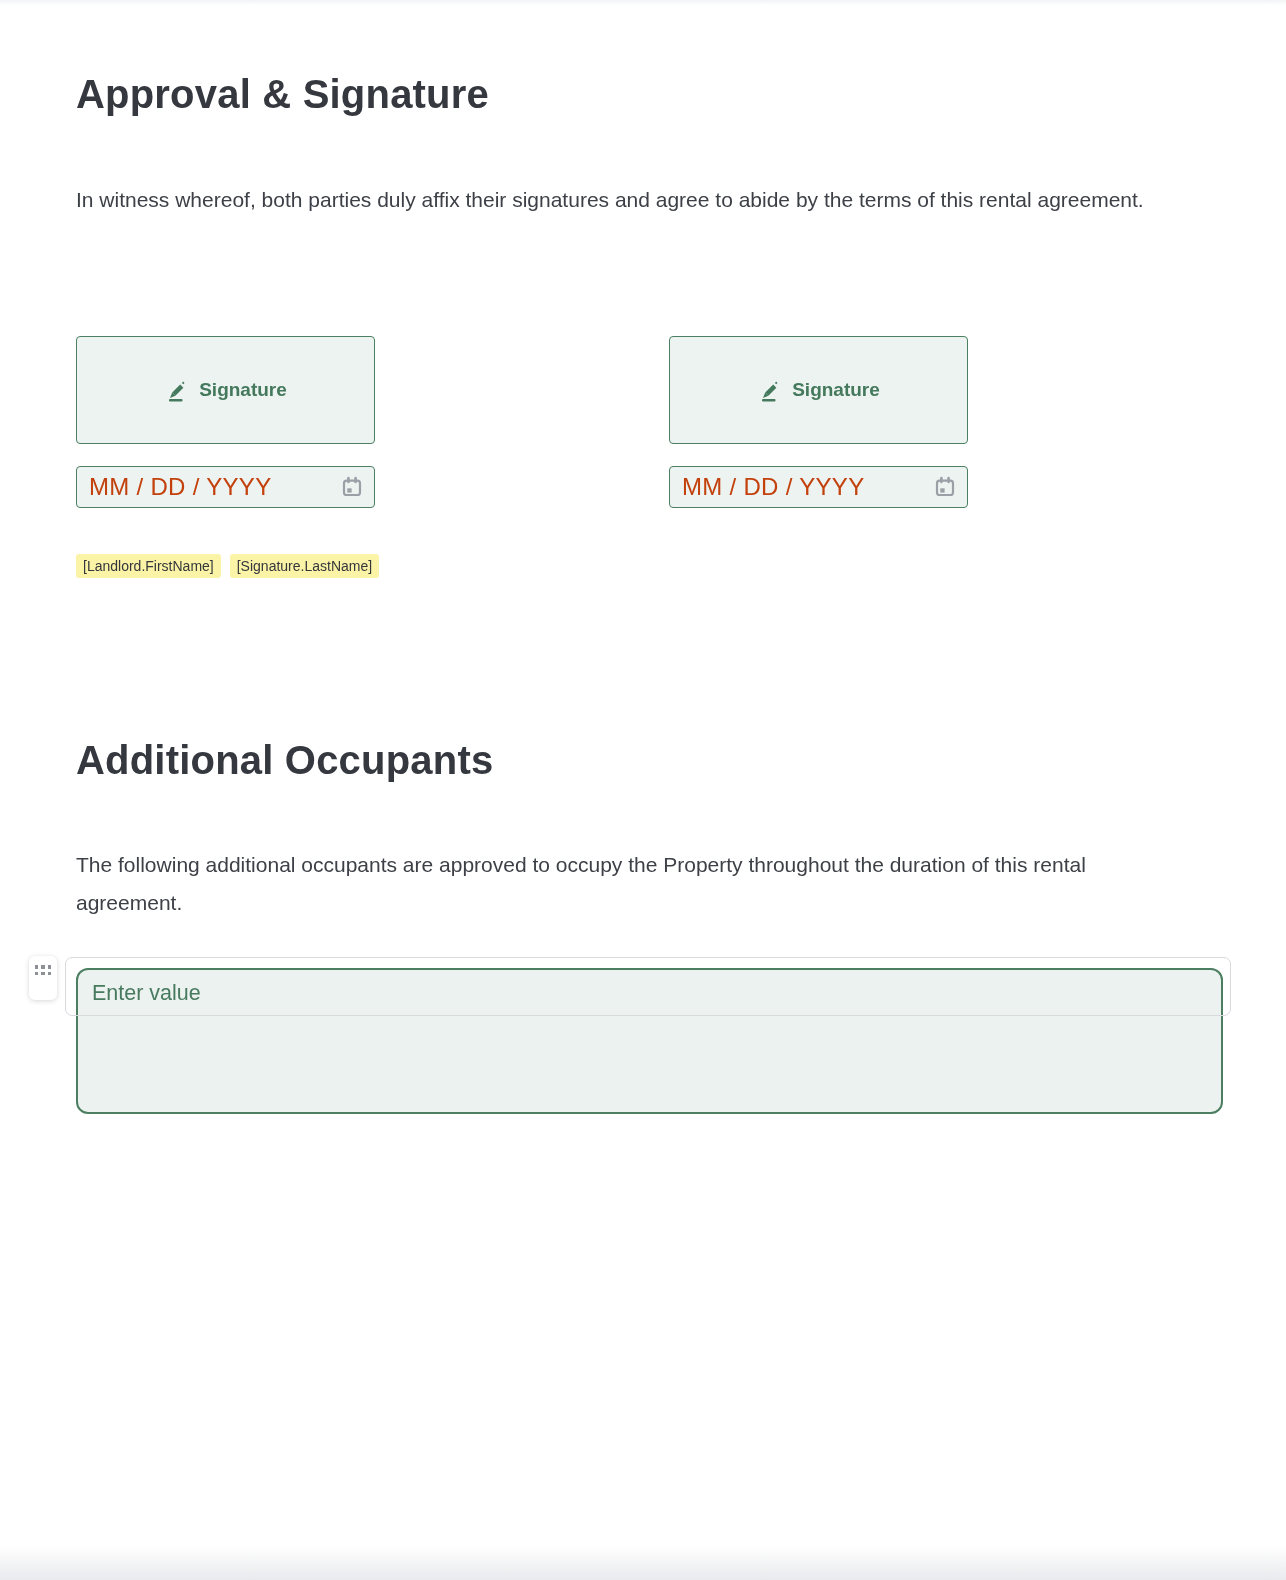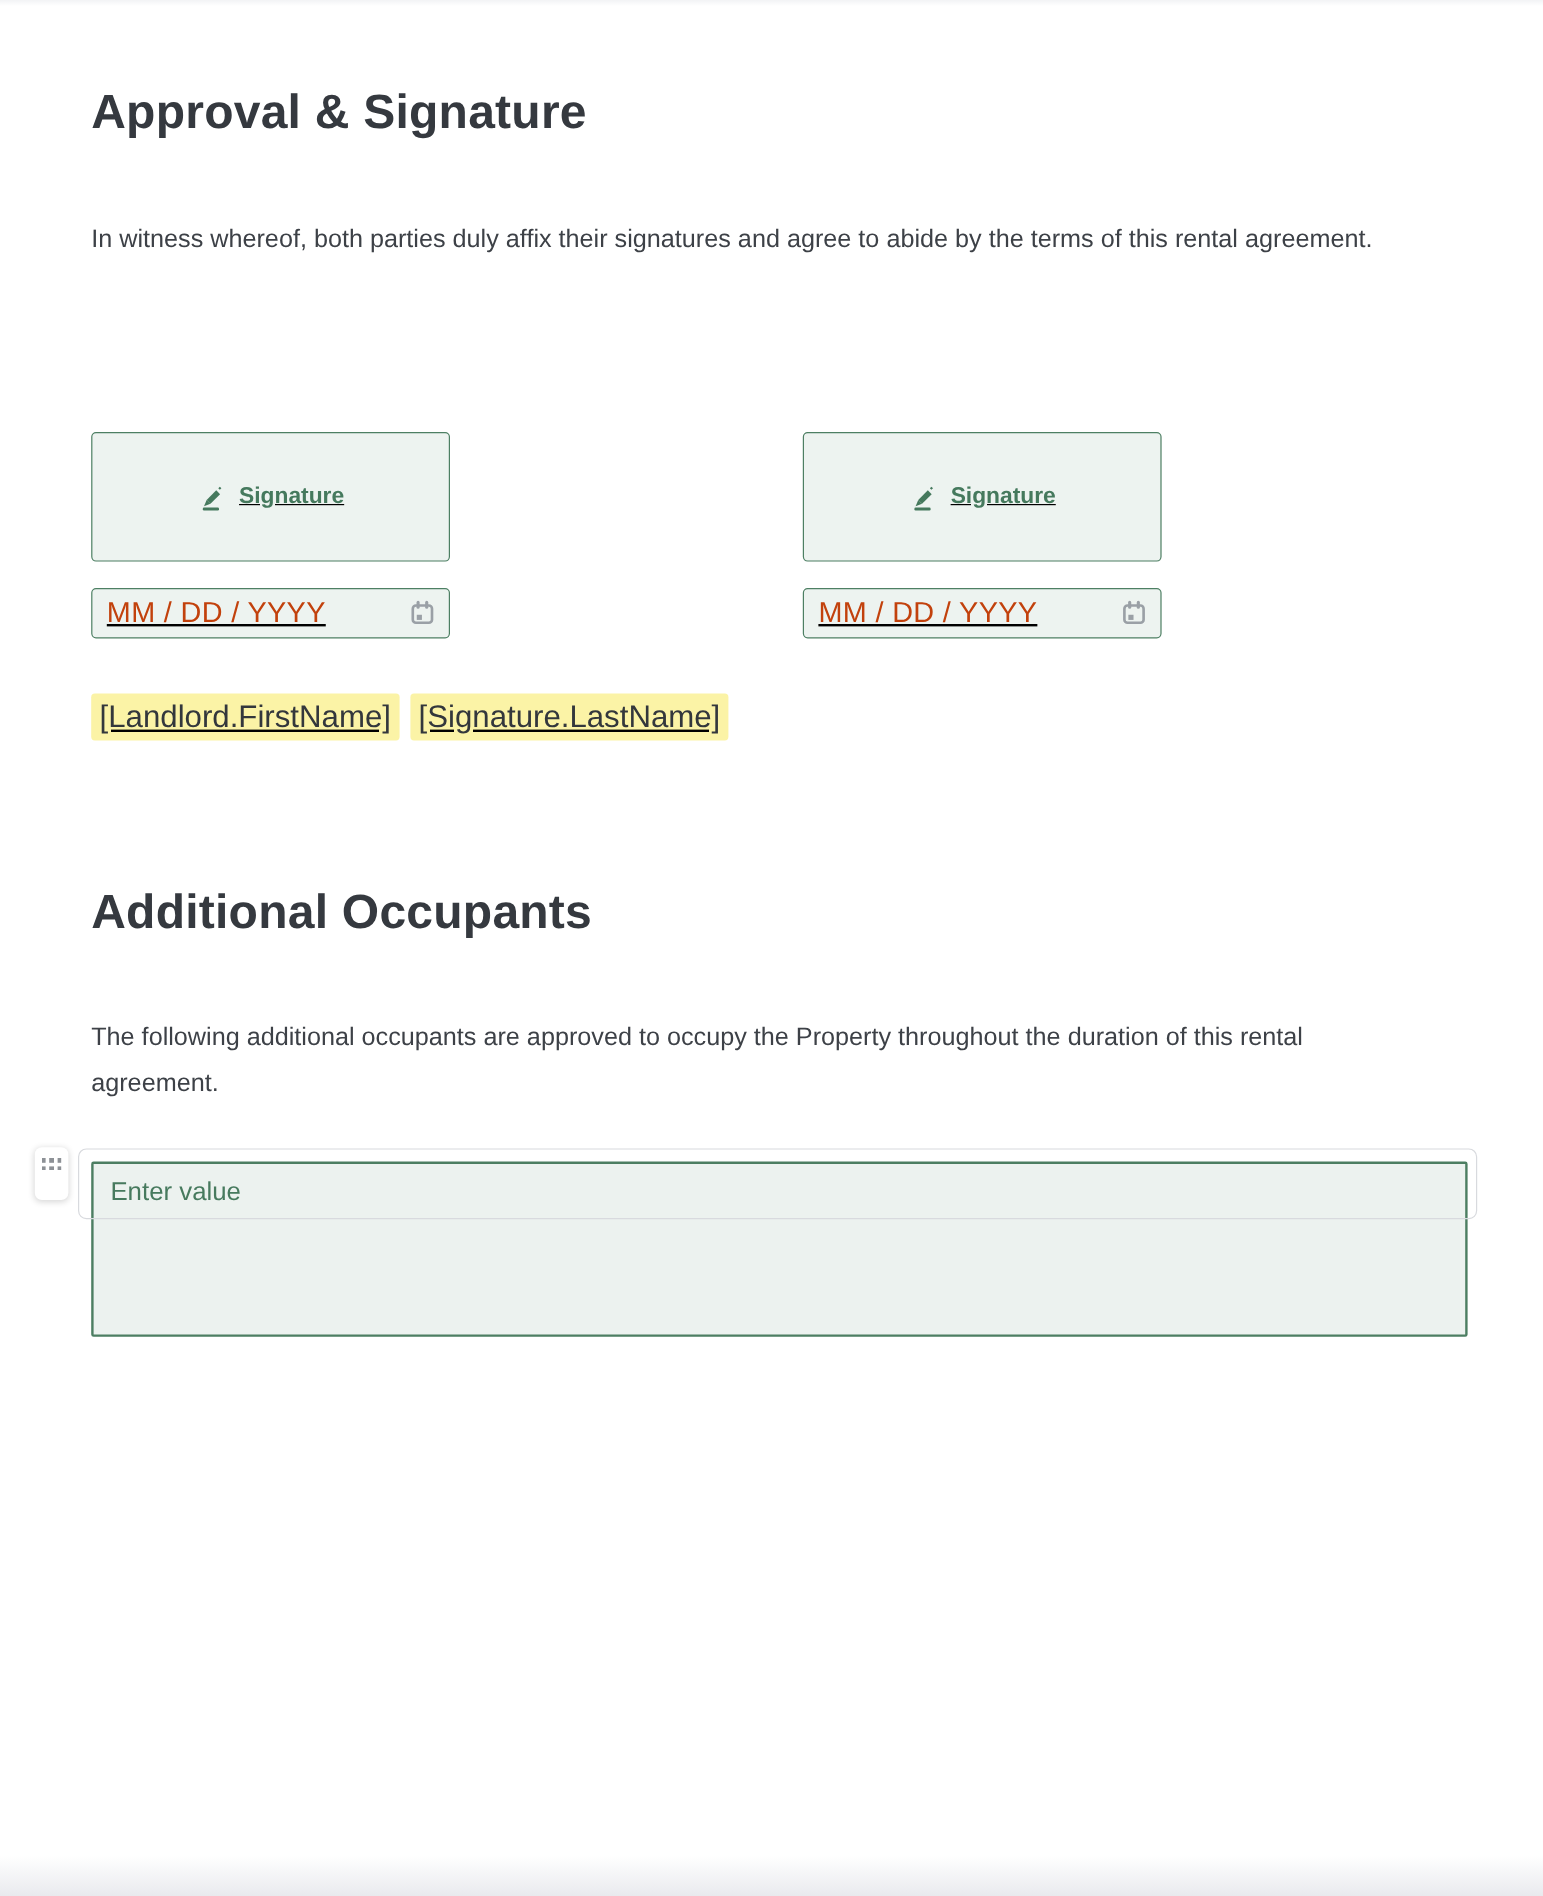--- a/index.html
+++ b/index.html
@@ -27,21 +27,21 @@
   #title-approval{top:72px;}
   #title-occupants{top:738px;}
 
   .body-text{
     position:absolute;left:76px;margin:0;
     font-size:21px;line-height:38px;color:#3d4147;
   }
   #para-approval{top:181px;width:1108px;}
   #para-occupants{top:846px;width:1120px;}
 
-  .sig-col{position:absolute;top:360px;width:299px;text-decoration:underline;}
+  .sig-col{position:absolute;top:336px;width:299px;}
   #col-landlord{left:76px;}
   #col-tenant{left:669px;}
 
   .sig-box{
     box-sizing:border-box;width:299px;height:108px;
     background:#edf3f0;border:1.5px solid #4d7f63;border-radius:4px;
     display:flex;align-items:center;justify-content:center;gap:9px;
     cursor:pointer;
   }
   .sig-label{font-size:19px;font-weight:700;color:#45795d;}
@@ -50,42 +50,42 @@
     box-sizing:border-box;width:299px;height:42px;margin-top:22px;
     background:#edf3f0;border:1.5px solid #4d7f63;border-radius:4px;
     display:flex;align-items:center;justify-content:space-between;
     padding:0 11px 0 12px;cursor:text;
   }
   .date-ph{font-size:24px;color:#c2410c;letter-spacing:.3px;}
 
   .merge-row{margin-top:46px;display:flex;gap:9px;white-space:nowrap;}
   .merge{
     background:#fbf3a6;border-radius:3px;padding:4px 7px;
-    font-size:26px;color:#33373c;cursor:pointer;
+    font-size:14px;color:#33373c;cursor:pointer;
   }
 
   .drag-handle{
     position:absolute;left:29px;top:956px;width:28px;height:44px;
     background:#ffffff;border-radius:6px;
     box-shadow:0 1px 5px rgba(0,0,0,.16);
     display:flex;justify-content:center;padding-top:9px;box-sizing:border-box;
     cursor:grab;z-index:4;
   }
   .dots{display:grid;grid-template-columns:repeat(3,3.5px);grid-auto-rows:3.5px;gap:3px;}
   .dot{width:3.5px;height:3.5px;background:#8d9196;}
 
   .block-outline{
     position:absolute;left:65px;top:957px;width:1166px;height:59px;
     box-sizing:border-box;border:1px solid #d8dade;border-radius:7px;
     z-index:3;pointer-events:none;
   }
   .occ-field{
     position:absolute;left:76px;top:968px;width:1147px;height:146px;
     box-sizing:border-box;background:#ecf2ef;
-    border:2px solid #4c7e62;border-radius:2px;
+    border:2px solid #4c7e62;border-radius:12px;
     padding:11px 14px;z-index:2;cursor:text;
   }
   .occ-ph{font-size:21.5px;color:#477a5e;}
 
   .pen-icon-svg{display:block;}
   .cal-icon-svg{display:block;}
 </style>
 </head>
 <body>
 

